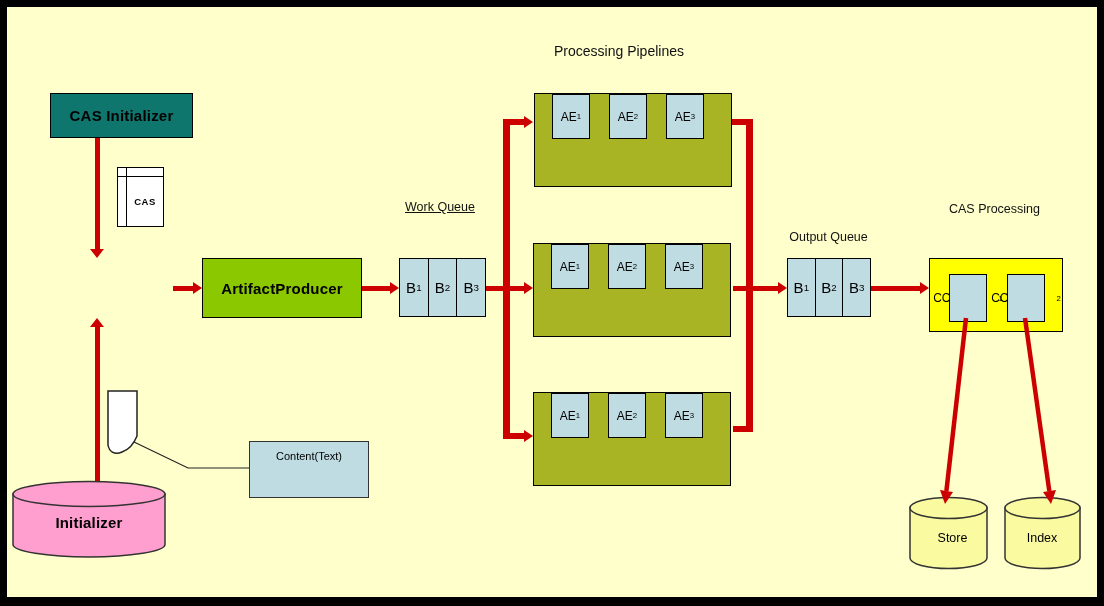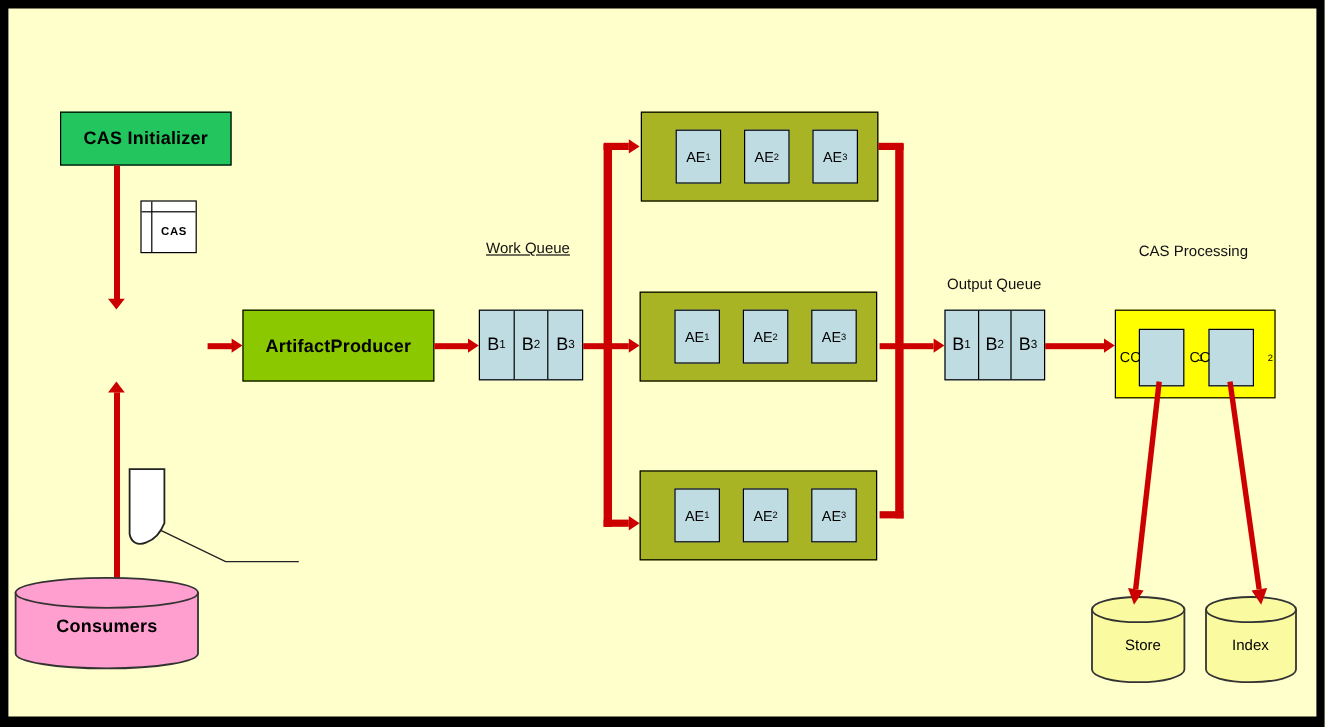--- a/index.html
+++ b/index.html
@@ -5,46 +5,46 @@
   html,body { margin:0; padding:0; background:#888; }
   .canvas {
     position:relative; width:1104px; height:606px;
     background:#FFFFCC; overflow:hidden;
     font-family:"Liberation Sans", sans-serif; color:#000;
   }
   .frame { position:absolute; inset:0; border:7px solid #000; border-bottom-width:9px; z-index:6; pointer-events:none; }
 
   .node { position:absolute; border:1px solid #000; box-sizing:border-box;
           display:flex; align-items:center; justify-content:center; z-index:2; }
-  .yellow { background:#22c55e; }
+  .yellow { background:#0f766e; }
   .green  { background:#8CC800; }
   .boldlbl { font-weight:bold; font-size:15px; letter-spacing:0.2px; }
 
   .diag-label { position:absolute; text-align:center; font-size:12.5px; color:#111; z-index:2; }
   .title-label { font-size:14px; }
 
   .queue { position:absolute; display:flex; border:1px solid #000; box-sizing:border-box;
            background:#BFDCE2; z-index:2; }
   .queue .cell { flex:1; border-right:1px solid #000; display:flex; align-items:center;
                  justify-content:center; font-size:15px; }
   .queue .cell:last-child { border-right:none; }
   .cell sub, .ae sub, .cc sub { font-size:0.65em; }
 
-  .pipeline { position:absolute; width:198px; height:75px; background:#A9B424;
-              border:1px solid #000; box-sizing:border-box; display:flex; align-items:center;
-              gap:19px; padding-left:28px; z-index:2; }
+  .pipeline { position:absolute; width:198px; height:94px; background:#A9B424;
+              border:1px solid #000; box-sizing:border-box; display:flex; align-items:flex-start;
+              gap:19px; padding-left:17px; z-index:2; }
   .ae { width:38px; height:45px; background:#BFDCE2; border:1px solid #000;
         display:flex; align-items:center; justify-content:center; font-size:12px; box-sizing:border-box; }
 
   .consumers { position:absolute; left:929px; top:258px; width:134px; height:74px;
                background:#FFFF00; border:1px solid #000; box-sizing:border-box; z-index:2; }
   .cc { position:absolute; width:38px; height:48px; background:#BFDCE2; border:1px solid #000;
         box-sizing:border-box; display:flex; align-items:center; justify-content:center; font-size:12px;gap:48px; }
 
-  .cas-icon { position:absolute; left:117px; top:167px; width:47px; height:44px;
+  .cas-icon { position:absolute; left:117px; top:167px; width:47px; height:60px;
               background:#FFFFFF; border:1px solid #000; box-sizing:border-box; z-index:2; }
   .cas-icon .vline-i { position:absolute; left:8px; top:0; bottom:0; width:1px; background:#000; }
   .cas-icon .hline-i { position:absolute; top:8px; left:0; right:0; height:1px; background:#000; }
   .cas-icon .cas-txt { position:absolute; left:9px; top:9px; right:0; bottom:0;
               display:flex; align-items:center; justify-content:center;
               font-weight:bold; font-size:9.5px; letter-spacing:0.5px; }
 
   .content-box { position:absolute; left:249px; top:441px; width:120px; height:57px;
                  background:#BFDCE2; border:1.5px solid #333; box-sizing:border-box;
                  text-align:center; padding-top:8px; font-size:11px; z-index:2; }
@@ -60,20 +60,21 @@
 
   .overlay-svg { position:absolute; inset:0; z-index:4; pointer-events:none; }
   .cyl-label { position:absolute; text-align:center; z-index:5; }
 </style>
 </head>
 <body>
 
 <div class="canvas">
   <div class="frame"></div>
 
+  <div class="diag-label title-label" style="left:519px; top:43px; width:200px;">Processing Pipelines</div>
   <div class="diag-label" style="left:380px; top:200px; width:120px;text-decoration:underline;">Work Queue</div>
   <div class="diag-label" style="left:766px; top:202px; width:125px;margin-top:28px;">Output Queue</div>
   <div class="diag-label" style="left:922px; top:202px; width:145px;">CAS Processing</div>
 
   <div class="node yellow boldlbl" style="left:50px; top:93px; width:143px; height:45px;">CAS Initializer</div>
 
   <div class="cas-icon">
     <div class="vline-i"></div>
     <div class="hline-i"></div>
     <div class="cas-txt">CAS</div>
@@ -159,20 +160,23 @@
     <div class="cc" style="left:19px; top:15px;">
         <span>CC</span>
         <sub>1</sub>
       </div>
     <div class="cc" style="left:77px; top:15px;">
         <span>CC</span>
         <sub>2</sub>
       </div>
   </div>
 
+  <div class="content-box">
+    <span>Content(Text)</span>
+  </div>
 
   <div class="vl" style="left:95px; top:138px; height:112px;"></div>
   <div class="ah ah-d" style="left:90px; top:249px;"></div>
 
   <div class="ah ah-u" style="left:90px; top:318px;"></div>
   <div class="vl" style="left:95px; top:327px; height:156px;"></div>
 
   <div class="hl" style="left:173px; top:286px; width:21px;"></div>
   <div class="ah ah-r" style="left:193px; top:282px;"></div>
 
@@ -210,16 +214,16 @@
     <path d="M108 391 L137 391 L137 436 C133 446 128 450 122 452 C114 455.5 109 451 108 445 Z" fill="#FFFFFF" stroke="#222" stroke-width="1.5"></path>
 
     <polyline points="134,442 188,468 249,468" fill="none" stroke="#222" stroke-width="1.2"></polyline>
 
     <line x1="966" y1="318" x2="946.4" y2="491" stroke="#CC0000" stroke-width="4.5"></line>
     <polygon points="945,504 953,492 940,490" fill="#CC0000"></polygon>
     <line x1="1025" y1="318" x2="1049.3" y2="491" stroke="#CC0000" stroke-width="4.5"></line>
     <polygon points="1051,504 1056,490 1043,492" fill="#CC0000"></polygon>
   </svg>
 
-  <div class="cyl-label boldlbl" style="left:13px; top:514px; width:152px;">Consumers</div>
+  <div class="cyl-label boldlbl" style="left:13px; top:514px; width:152px;">Initializer</div>
   <div class="cyl-label" style="left:910px; top:531px; width:85px; font-size:12.5px;">Store</div>
   <div class="cyl-label" style="left:1004px; top:531px; width:76px; font-size:12.5px;">Index</div>
 </div>
 
 </body></html>

